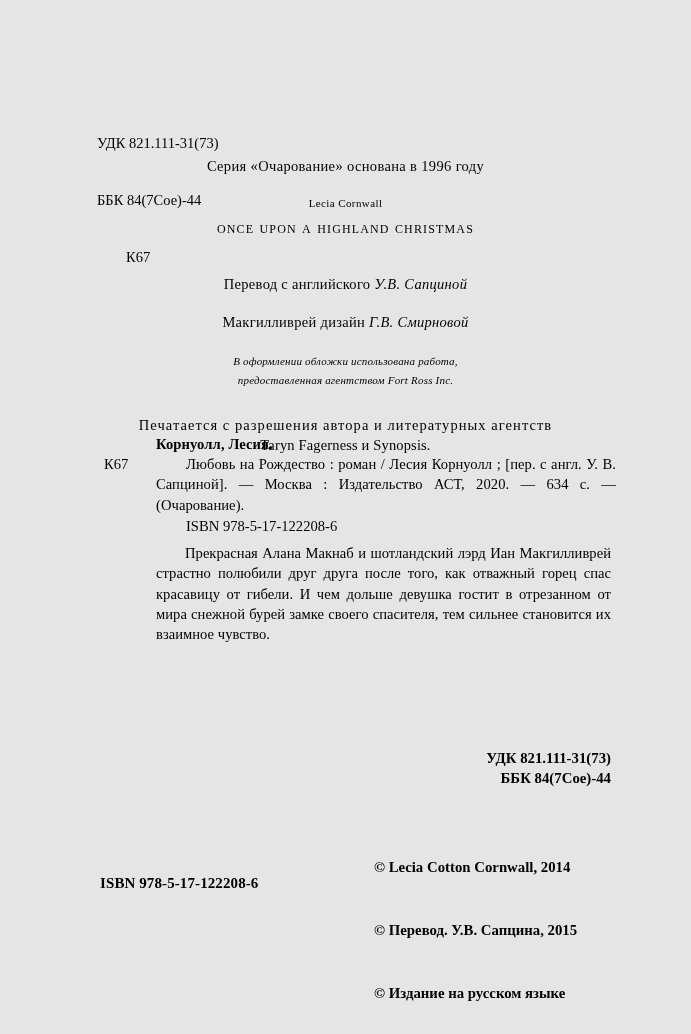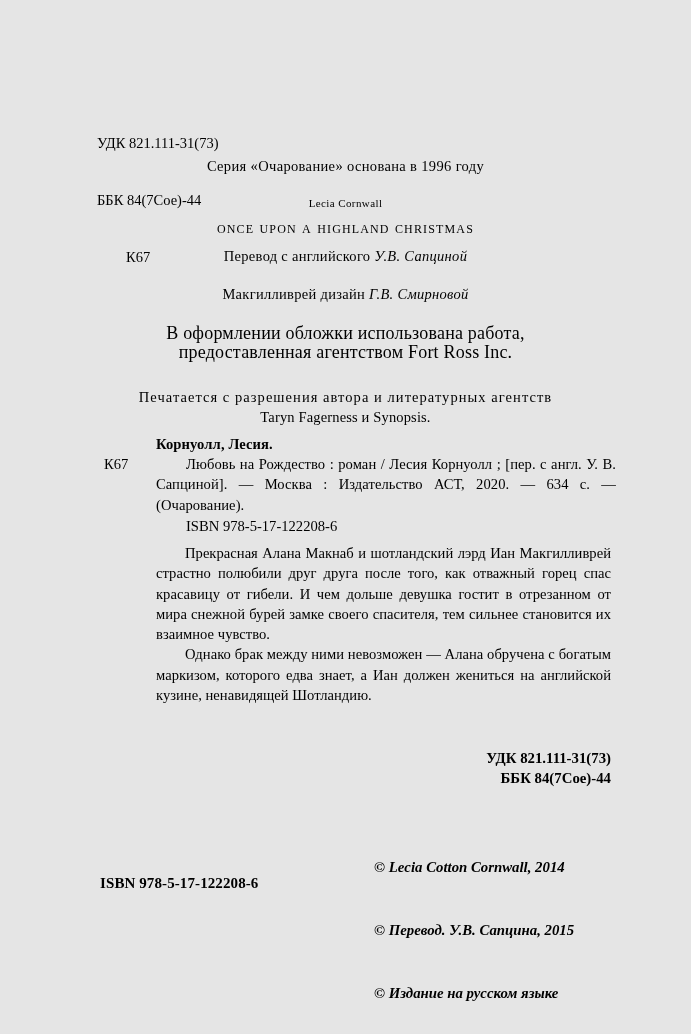--- a/index.html
+++ b/index.html
@@ -56,30 +56,31 @@
   .author-orig {
     font-size: 11px;
     letter-spacing: 0.4px;
     margin-bottom: 9px;
   }
   .title-orig {
     font-size: 16.5px;
     font-variant: small-caps;
     text-transform: lowercase;
     letter-spacing: 1.15px;
-    margin-bottom: 10px;
+    margin-bottom: 38px;
   }
   .credit {
     font-size: 14.5px;
     letter-spacing: 0.3px;
     margin-bottom: 21px;
   }
   .credit .name { font-style: italic; }
   .cover-note {
-    font-size: 18px;
+    font-style: italic;
+    font-size: 11px;
     line-height: 19px;
     letter-spacing: 0.2px;
     margin-top: 8px;
     margin-bottom: 8px;
   }
   .cover-note .ln { display: block; }
   .permission {
     font-size: 14.5px;
     line-height: 20px;
     letter-spacing: 0.15px;
@@ -152,21 +153,21 @@
   
   .copyright {
     position: absolute;
     left: 374px;
     top: 815px;
     font-weight: bold;
     font-size: 14.8px;
     line-height: 21px;
     white-space: pre;
   }
-  .copyright .cline { display: block; font-style: italic; }
+  .copyright .cline { display: block; }
 
   
   .isbn-bottom {
     position: absolute;
     left: 100px;
     top: 875px;
     font-weight: bold;
     font-size: 15px;
     letter-spacing: 0.1px;
   }
@@ -214,21 +215,20 @@
     <div class="cip-author">Корнуолл, Лесия.</div>
     <div class="cip-body">
       <span class="cip-shelf">К67</span>
       <div class="cip-desc">Любовь на Рождество : роман / Лесия Корнуолл ; [пер. с англ. У. В. Сапциной]. — Москва : Издательство АСТ, 2020. — 634 с. — (Очарование).</div>
       <div class="cip-isbn">ISBN 978-5-17-122208-6</div>
     </div>
   </div>
 
   <div class="annotation">
     <p>Прекрасная Алана Макнаб и шотландский лэрд Иан Макгилливрей страстно полюбили друг друга после того, как отважный горец спас красавицу от гибели. И чем дольше девушка гостит в отрезанном от мира снежной бурей замке своего спасителя, тем сильнее становится их взаимное чувство.</p>
-    <p>Однако брак между ними невозможен — Алана обручена с богатым маркизом, которого едва знает, а Иан должен жениться на английской кузине, ненавидящей Шотландию.</p>
   </div>
 
   <div class="codes-bottom">
     <span>УДК 821.111-31(73)</span>
     <span>ББК 84(7Сое)-44</span>
   </div>
 
   <div class="copyright">
     <span class="cline">© Lecia Cotton Cornwall, 2014</span>
     <span class="cline">© Перевод. У.В. Сапцина, 2015</span>

